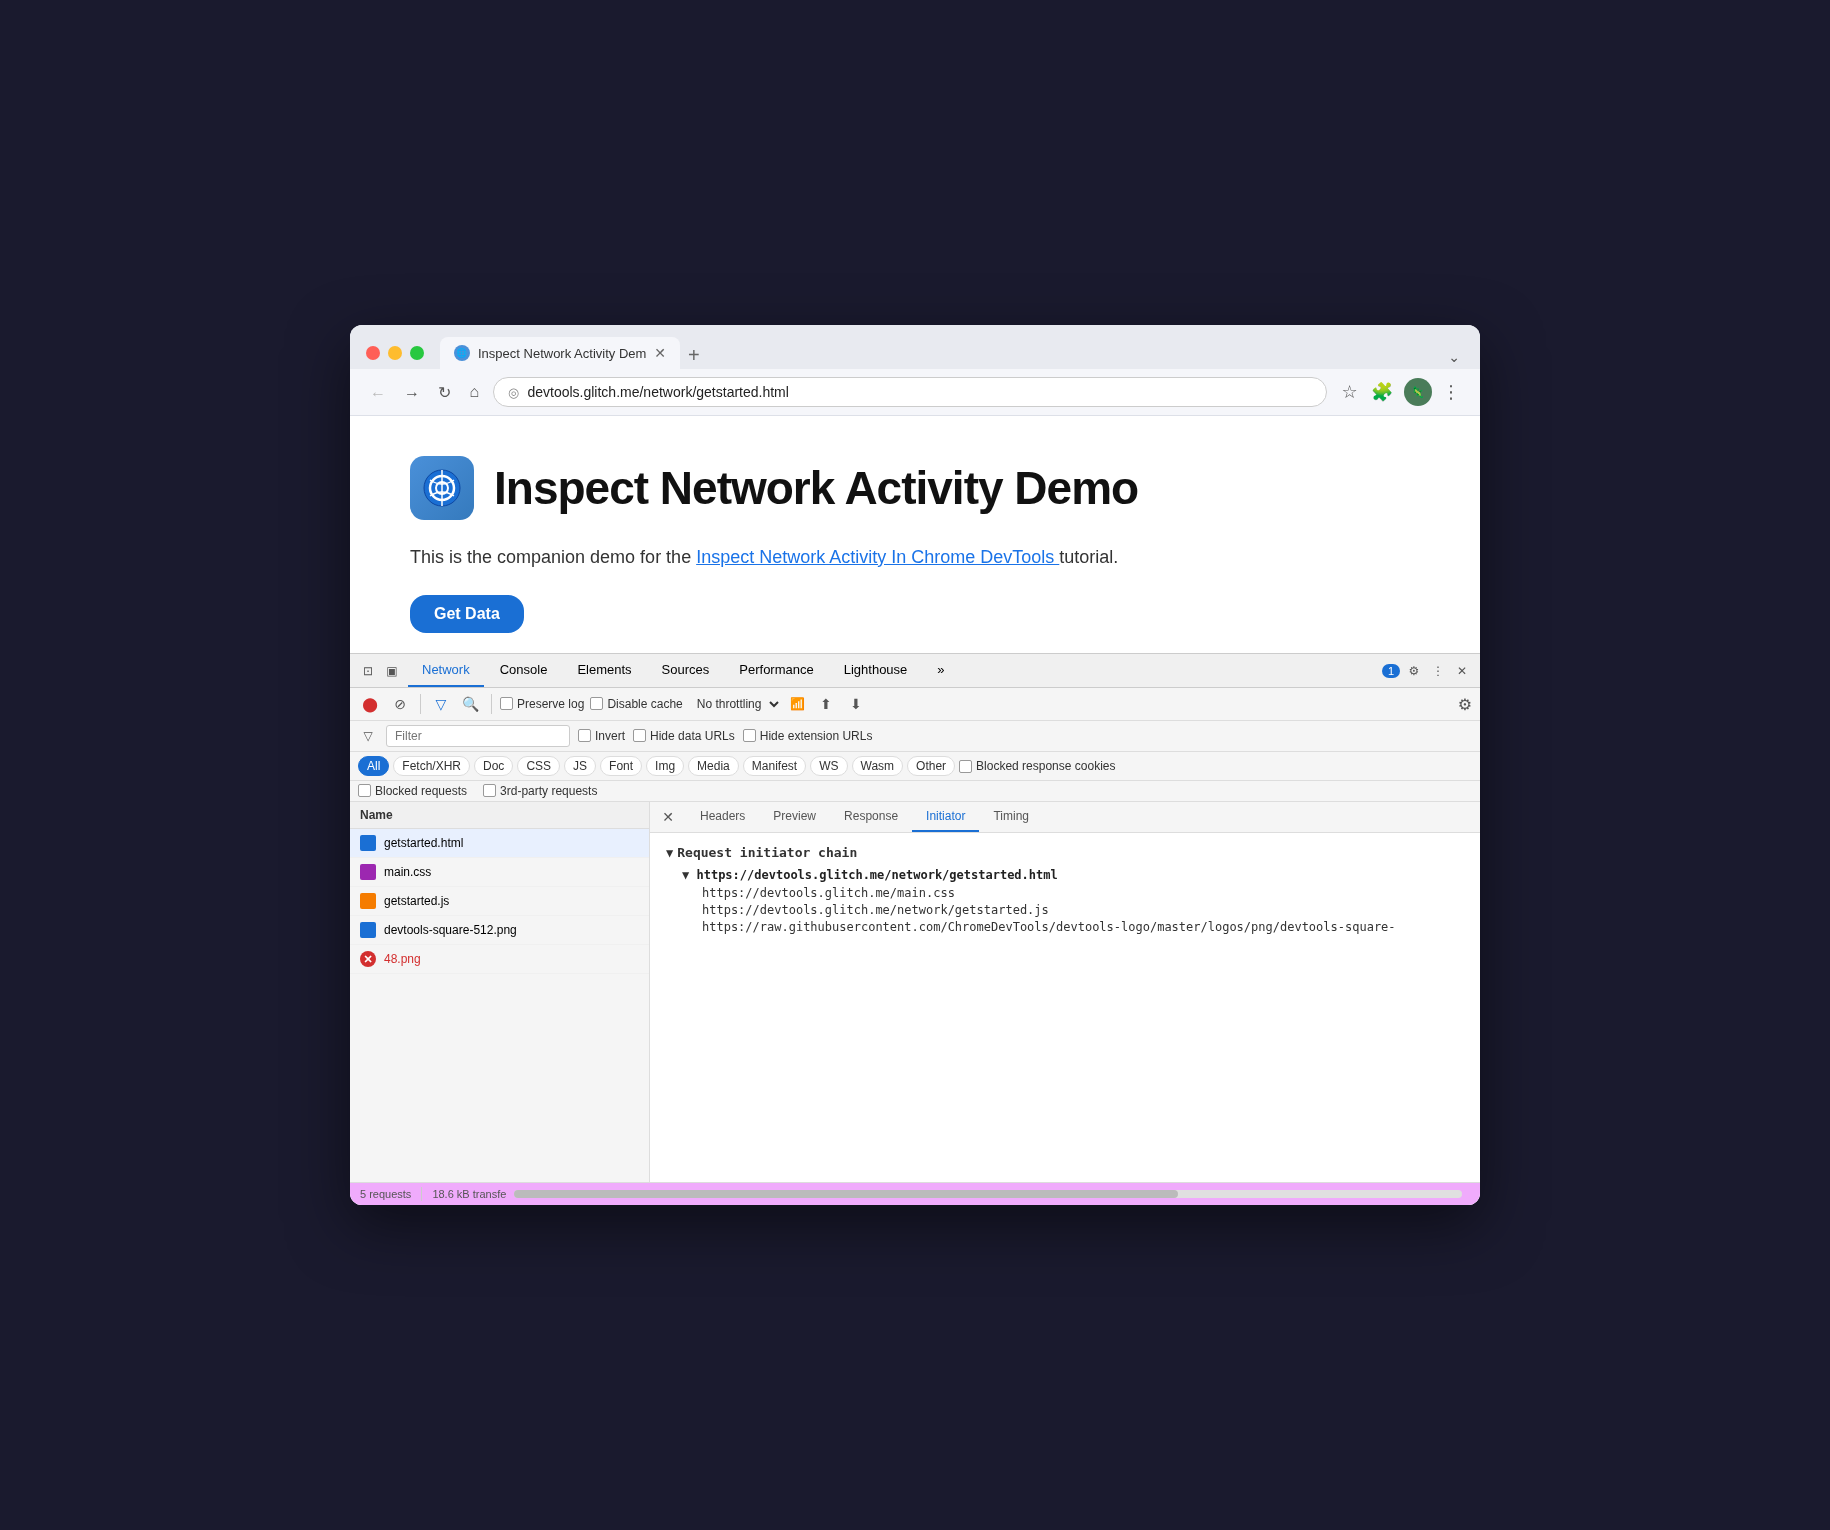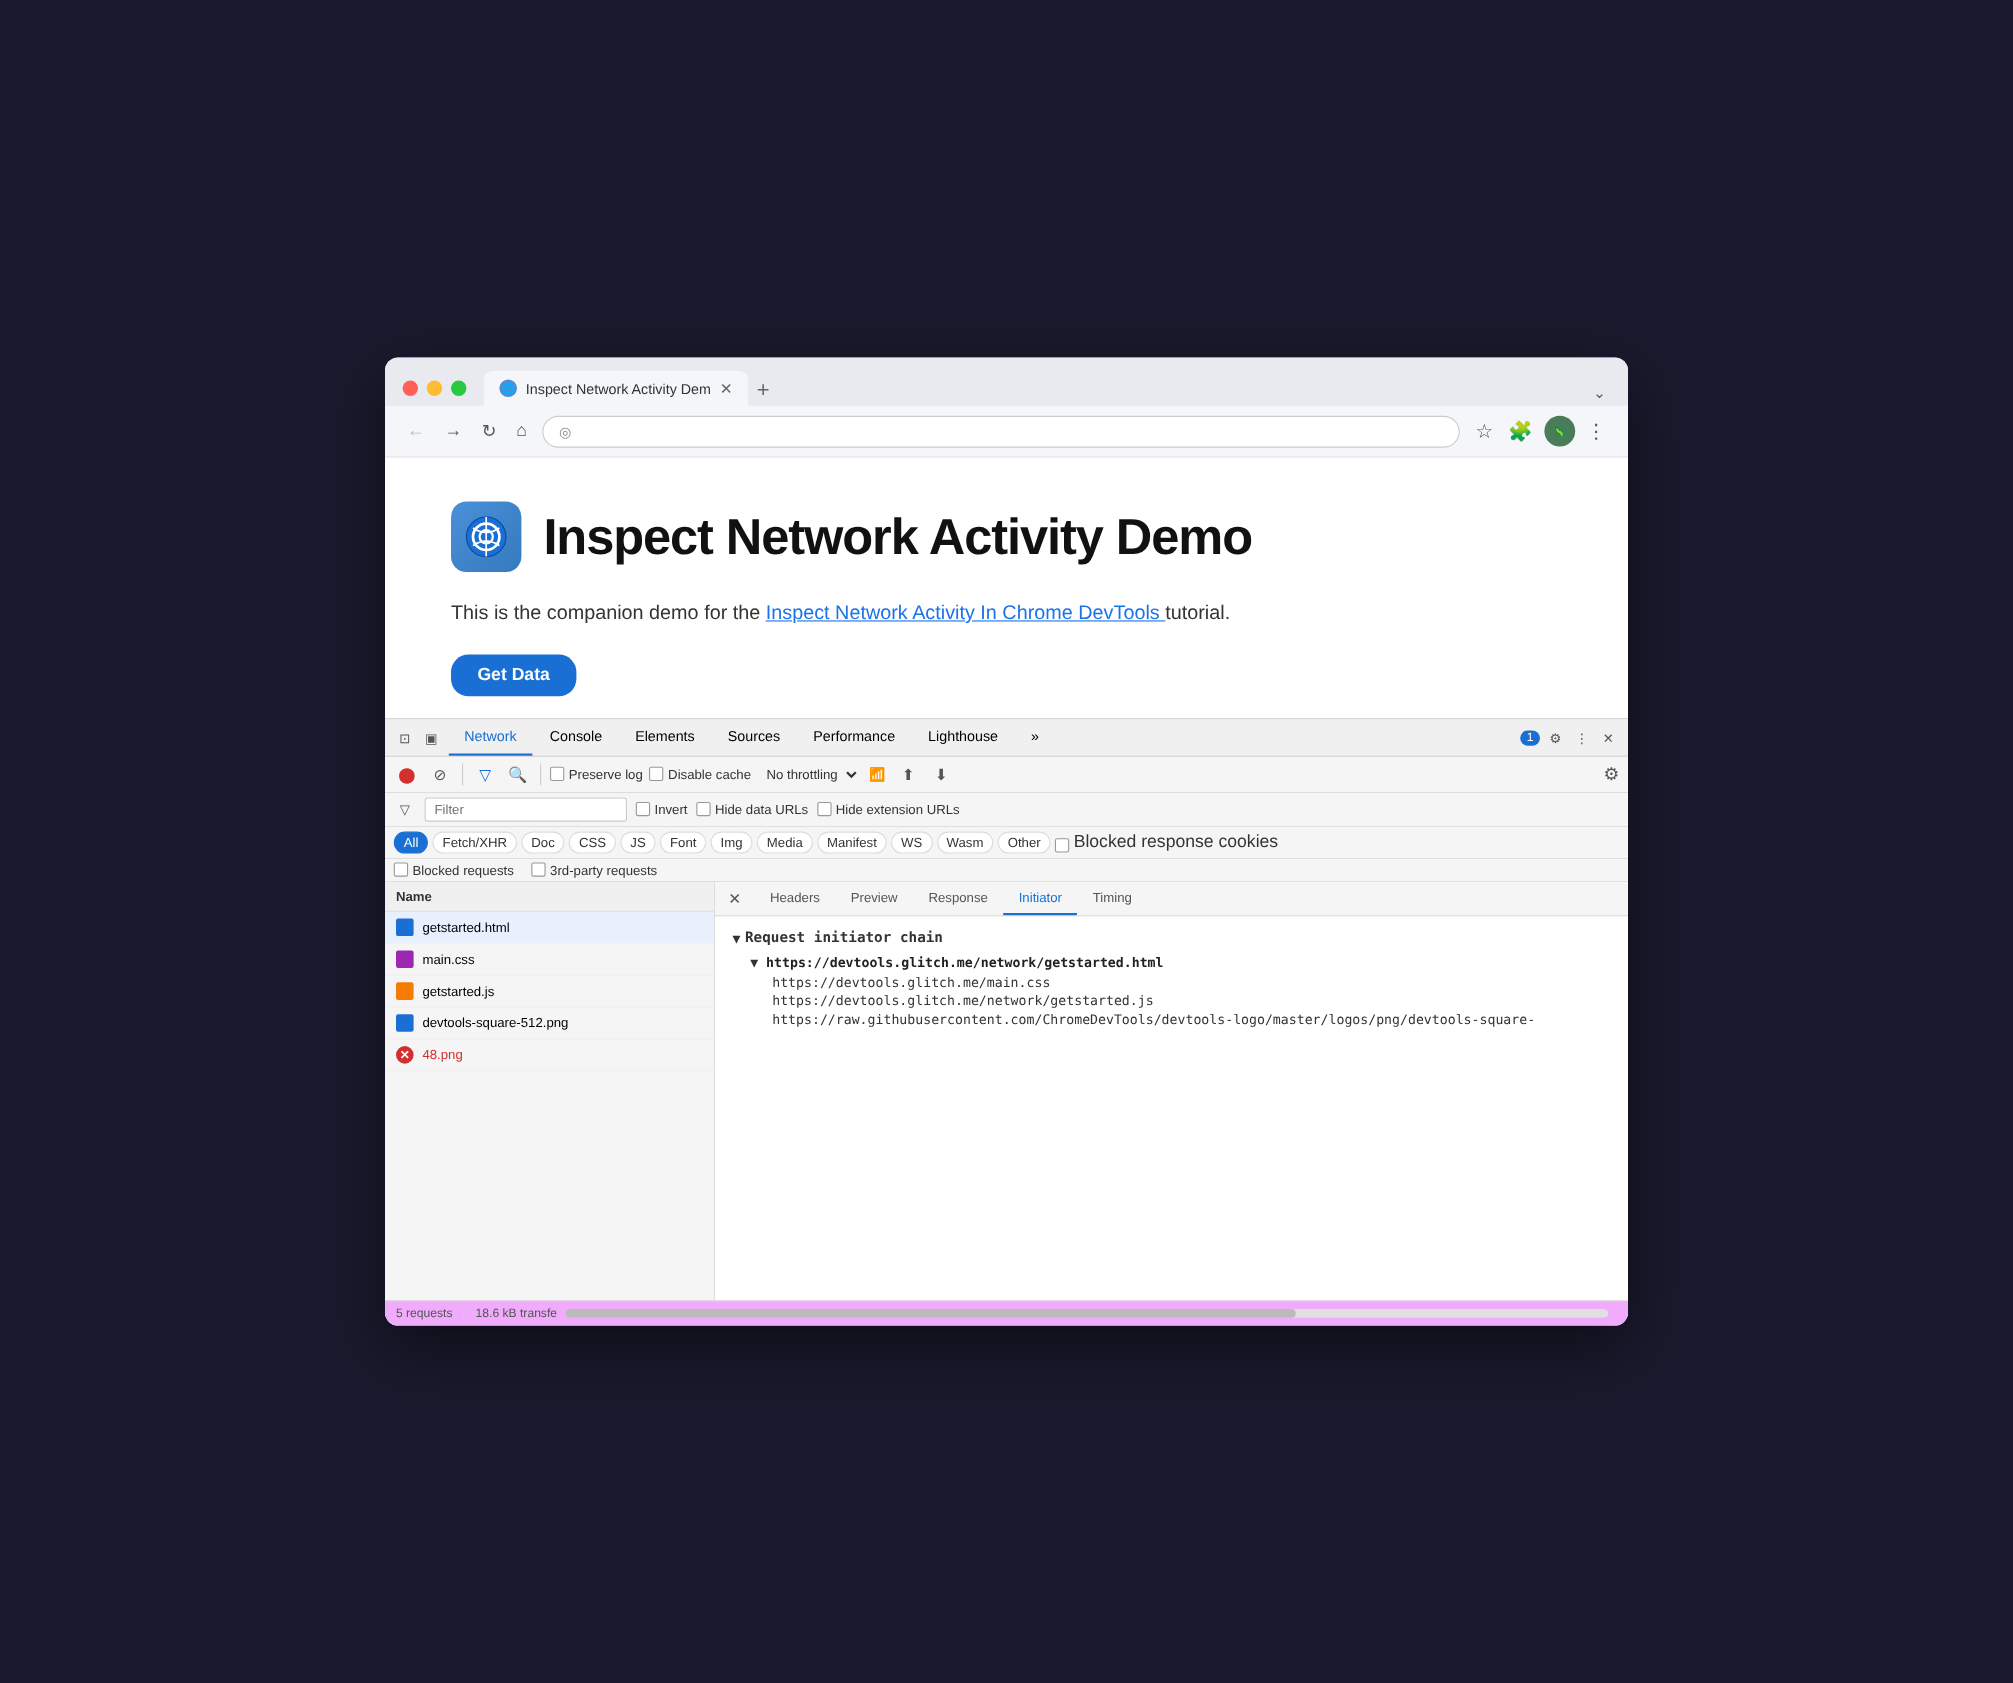--- a/index.html
+++ b/index.html
@@ -338,21 +338,21 @@
       background: white;
       cursor: pointer;
       color: #333;
     }
     .pill.active {
       background: #1a6fd4;
       color: white;
       border-color: #1a6fd4;
     }
     .blocked-label {
-      font-size: 16px;
+      font-size: 12px;
       color: #333;
       display: flex;
       align-items: flex-end;
       gap: 4px;
     }
     
     .extra-filter-bar {
       background: #f5f5f5;
       display: flex;
       align-items: center;
@@ -528,20 +528,21 @@
     </div>
   </div>
 
   <div class="nav-bar">
     <button class="nav-btn disabled">←</button>
     <button class="nav-btn">→</button>
     <button class="nav-btn">↻</button>
     <button class="nav-btn">⌂</button>
     <div class="address-bar">
       <span class="address-bar-icon">◎</span>
+      <span class="address-bar-url">devtools.glitch.me/network/getstarted.html</span>
     </div>
     <div class="nav-actions">
       <button class="nav-action-btn">☆</button>
       <button class="nav-action-btn">🧩</button>
       <div class="profile-avatar">🦎</div>
       <button class="nav-action-btn">⋮</button>
     </div>
   </div>
 
   <div class="page-content">

